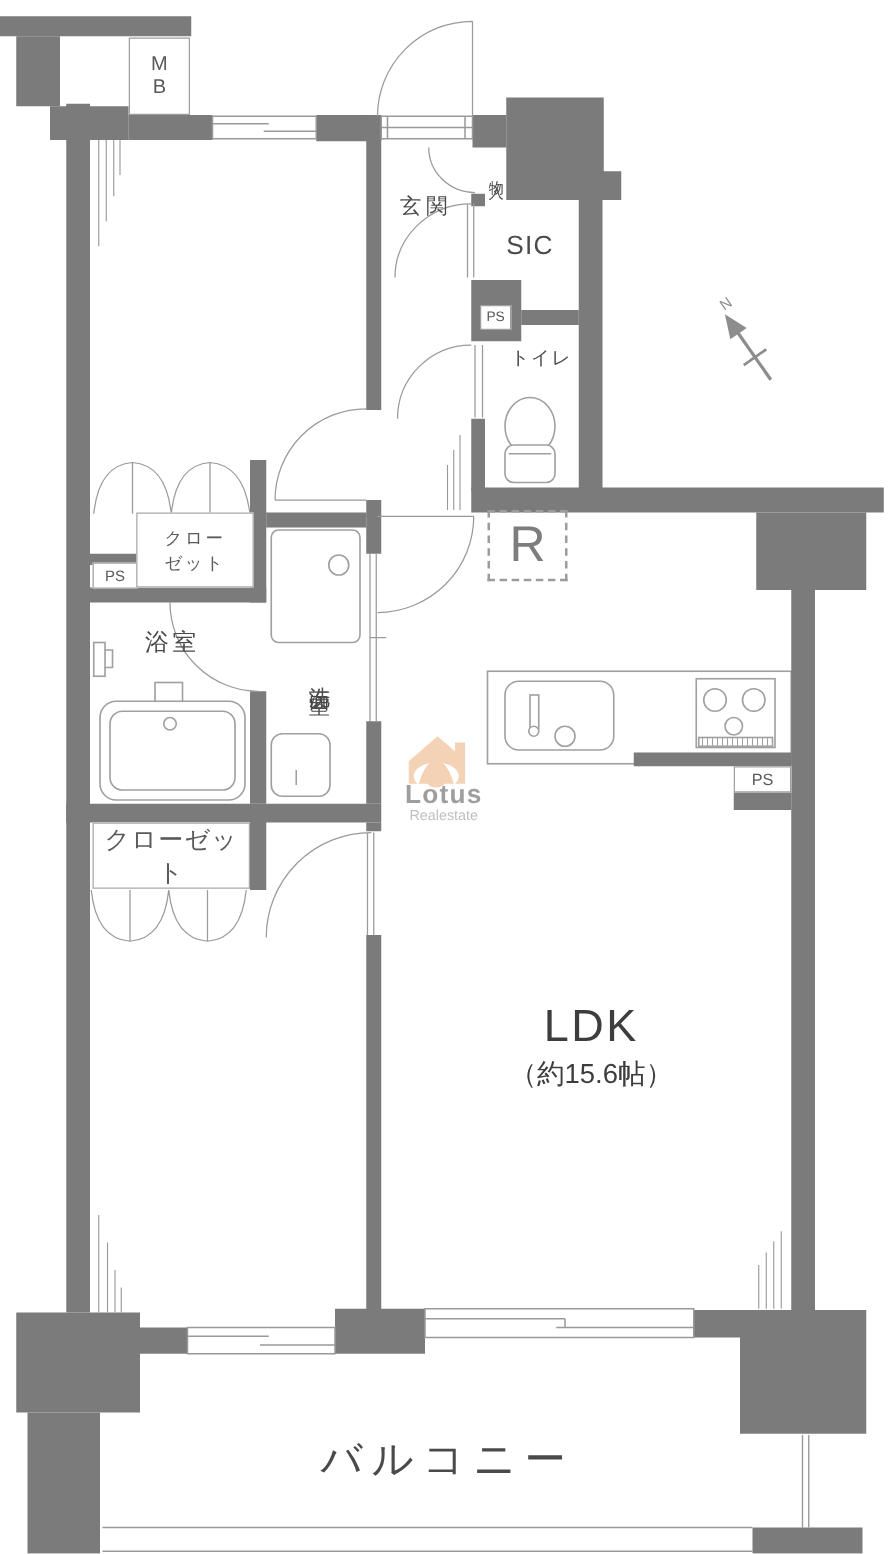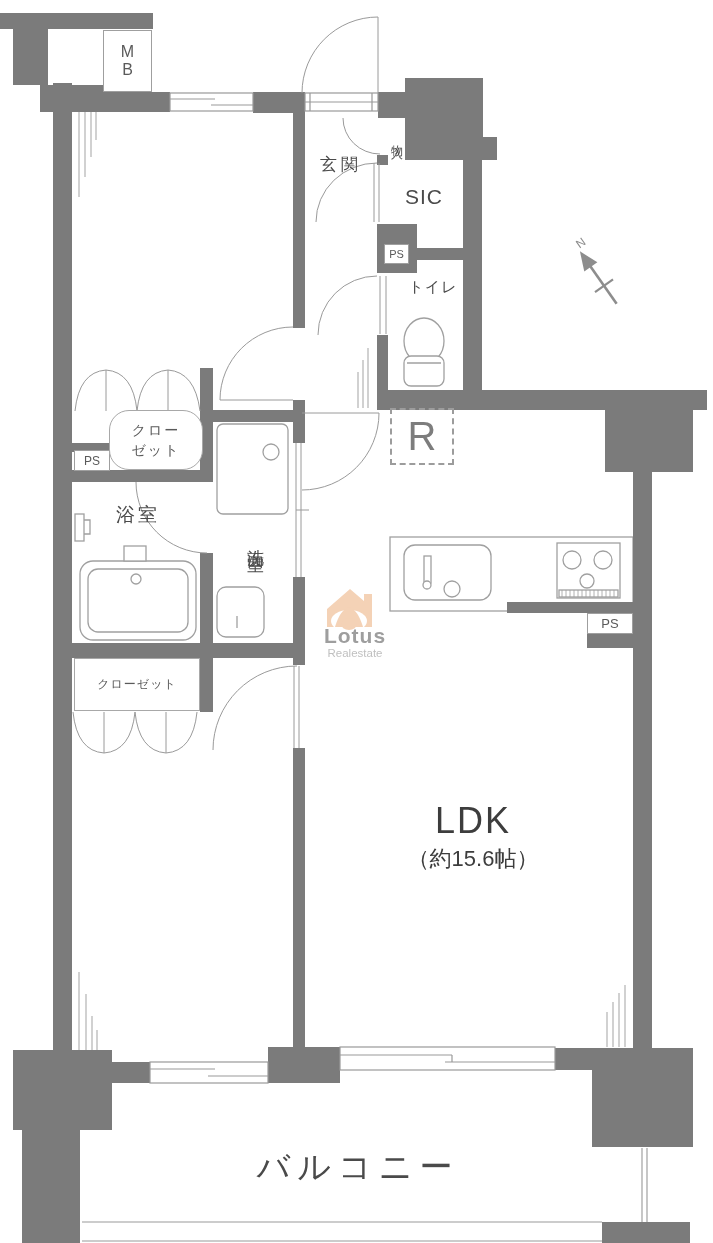--- a/index.html
+++ b/index.html
@@ -176,26 +176,26 @@
   </div>
 
   <div class="box" style="left:384px;top:244px;width:25px;height:20px;font-size:11px;">PS</div>
 
   <div class="box" style="left:74px;top:450px;width:36px;height:21px;font-size:12px;">PS</div>
 
   <div class="box" style="left:587px;top:613px;width:46px;height:21px;font-size:13px;">PS</div>
 
   <div class="box dashed" style="left:390px;top:408px;width:64px;height:57px;font-size:40px;color:#7d7d7d;background:transparent;">R</div>
 
-  <div class="box col" style="left:109px;top:410px;width:94px;height:60px;font-size:14px;letter-spacing:2px;line-height:1.45;border-color:#a8a8a8;border-radius:20px;">
+  <div class="box col" style="left:109px;top:410px;width:94px;height:60px;font-size:14px;letter-spacing:2px;line-height:1.45;border-color:#a8a8a8;">
     <span>クロー</span>
     <span>ゼット</span>
   </div>
 
-  <div class="box" style="left:74px;top:658px;width:126px;height:53px;font-size:12px;letter-spacing:1px;border-color:#a8a8a8;">クローゼット</div>
+  <div class="box" style="left:74px;top:658px;width:126px;height:53px;font-size:20px;letter-spacing:1px;border-color:#a8a8a8;">クローゼット</div>
 
 
   <div class="lbl" style="left:302px;top:154px;width:78px;font-size:17px;letter-spacing:4px;">玄関</div>
 
   <div class="lbl vert" style="left:381px;top:116px;width:23px;height:42px;font-size:12px;letter-spacing:2px;">物入</div>
 
   <div class="lbl" style="left:385px;top:184px;width:78px;font-size:21px;letter-spacing:1px;">SIC</div>
 
   <div class="lbl" style="left:388px;top:278px;width:90px;font-size:15px;letter-spacing:1px;">トイレ</div>
 

